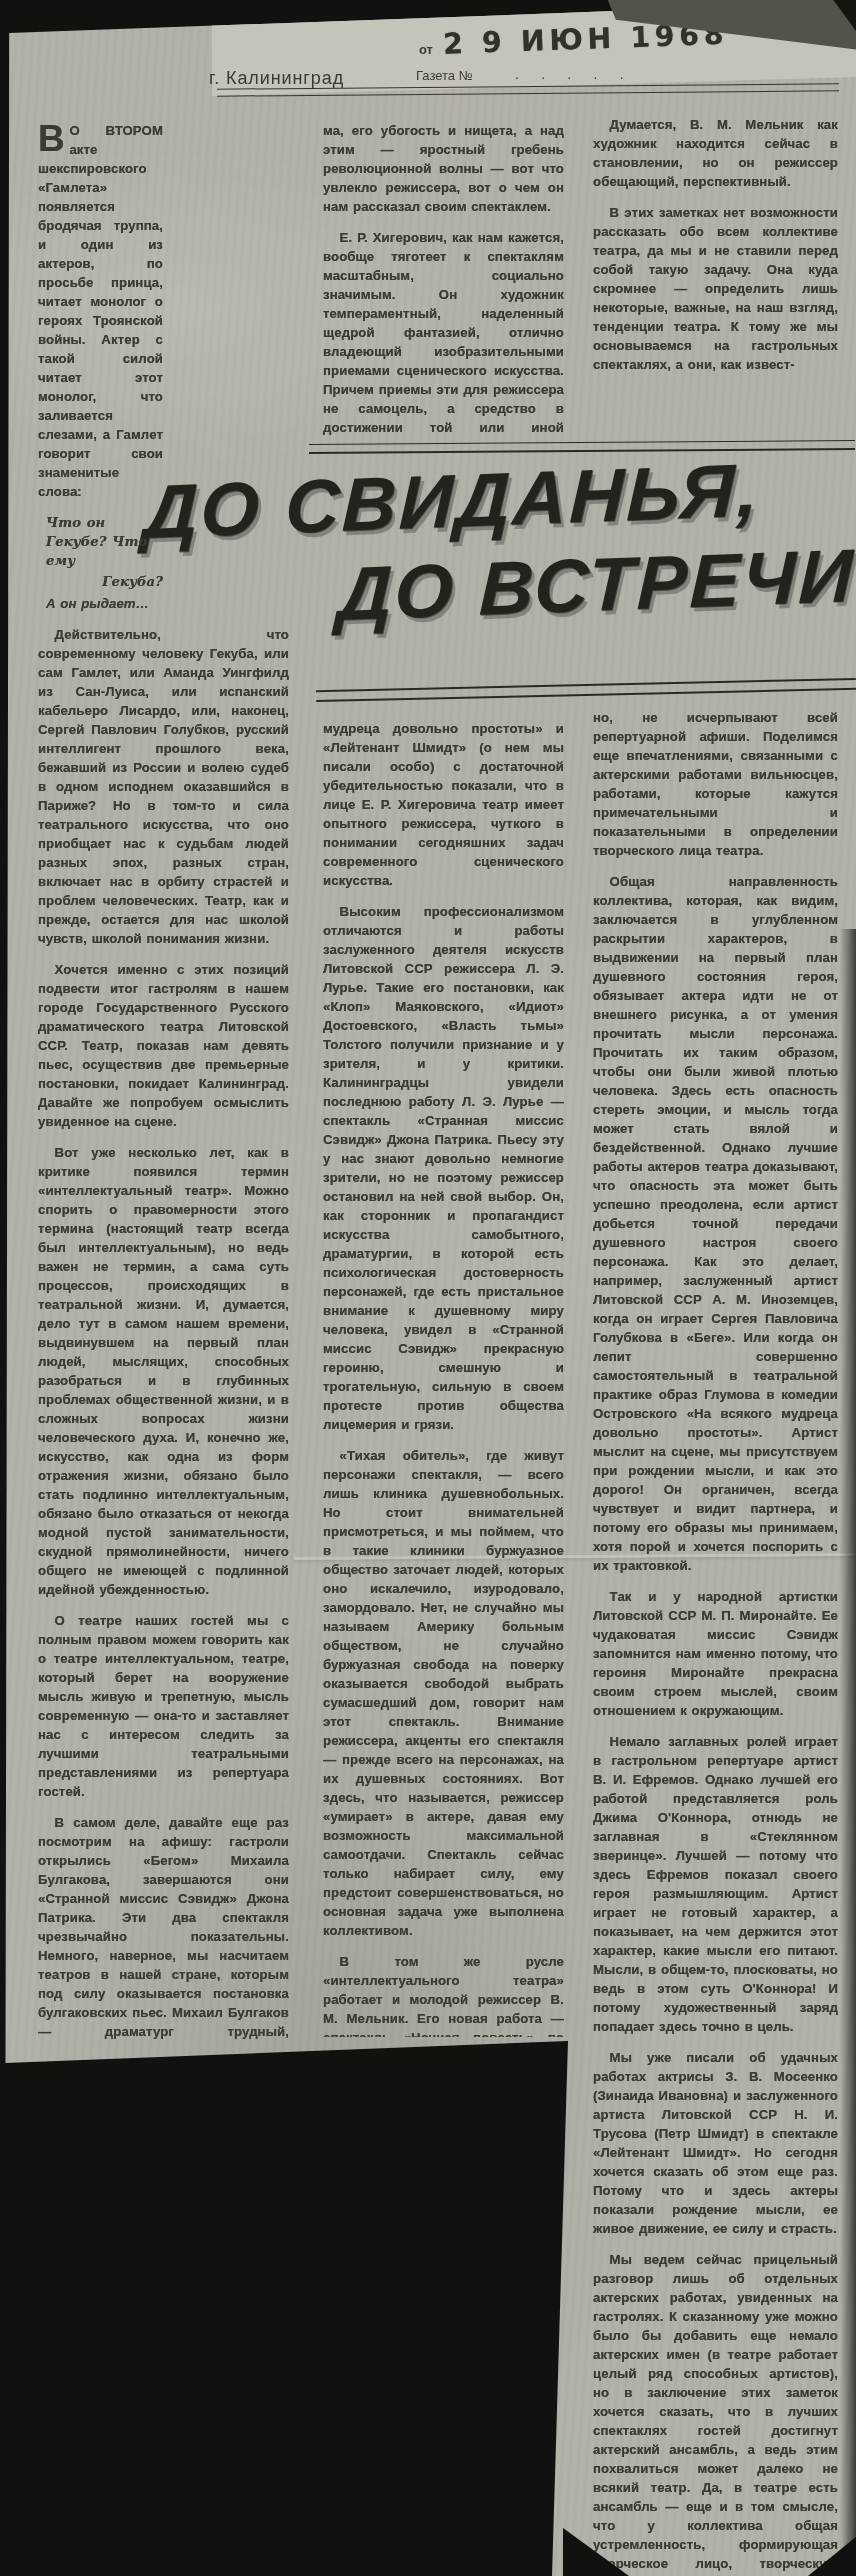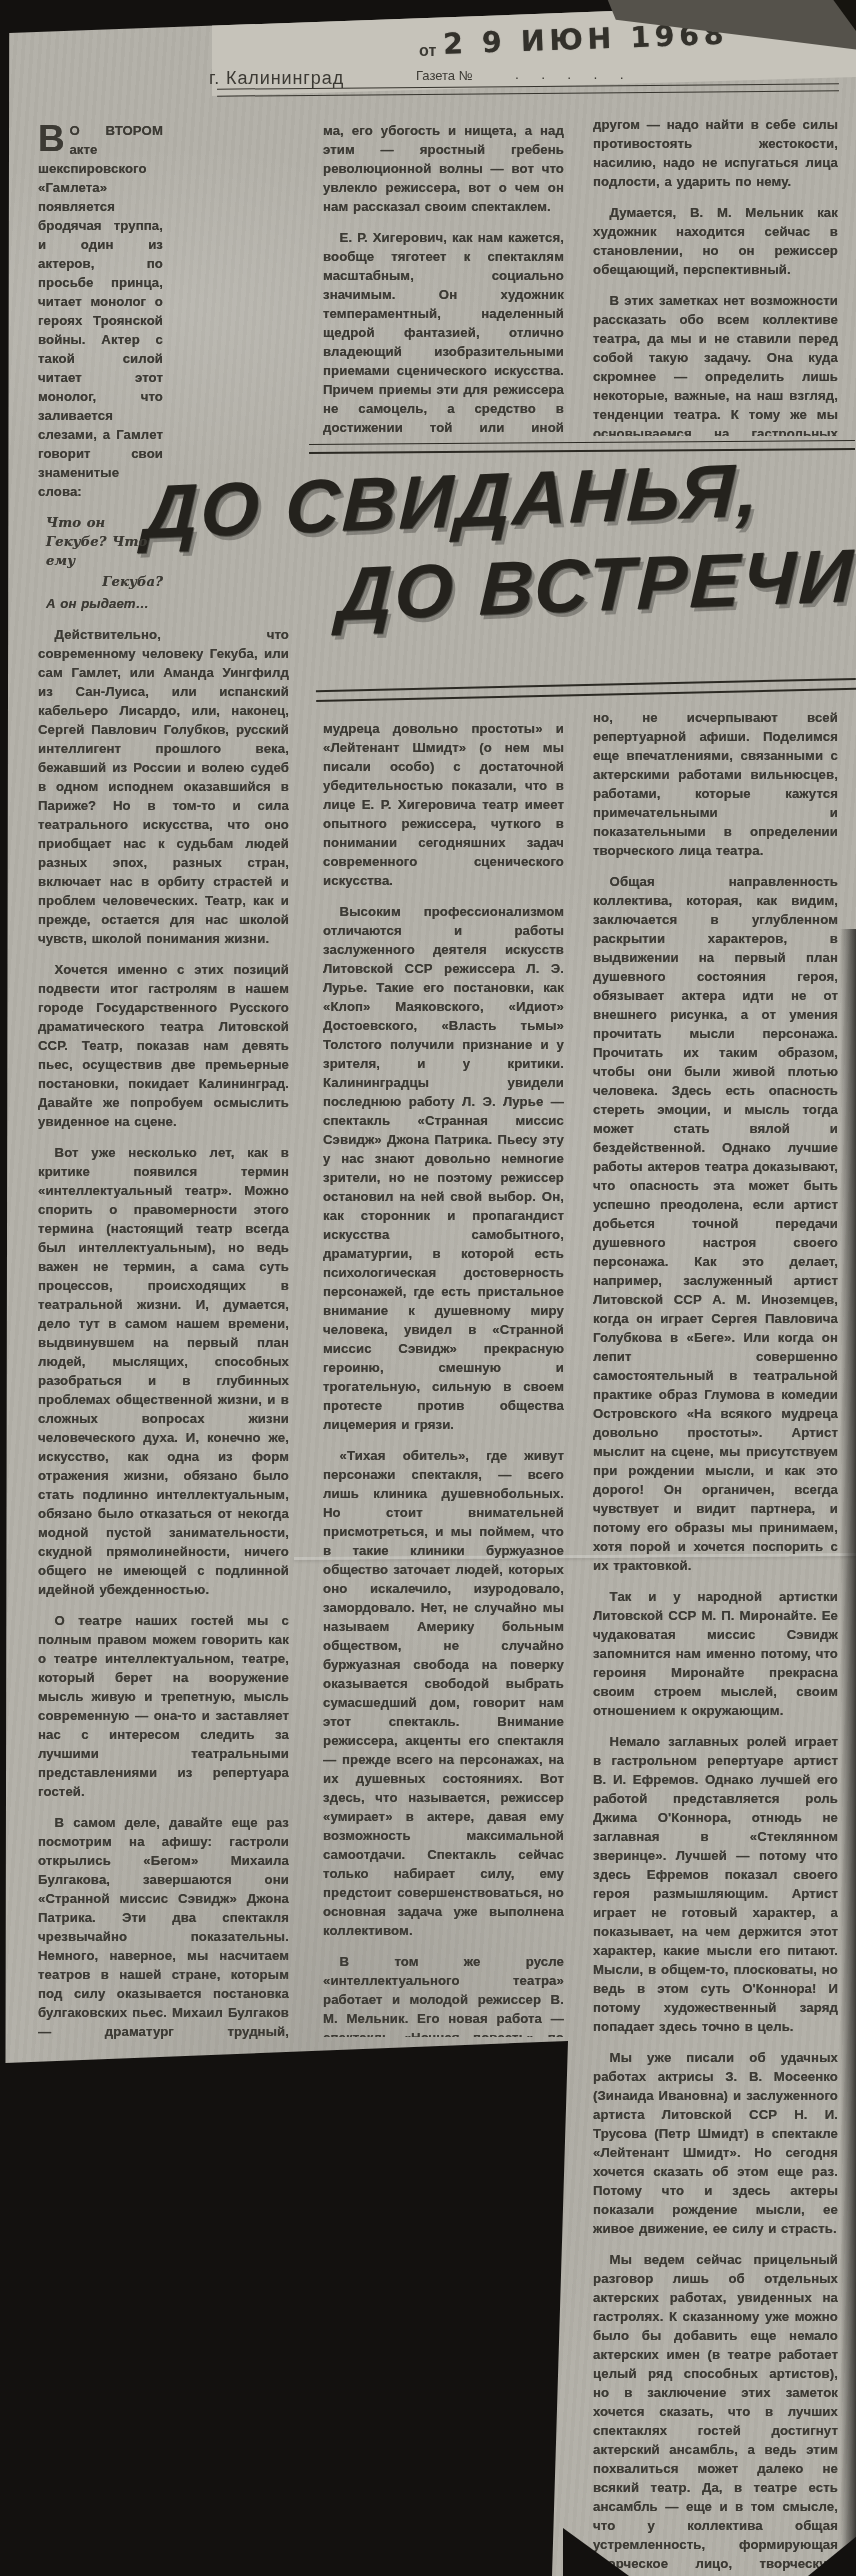--- a/index.html
+++ b/index.html
@@ -24,21 +24,21 @@
      background:linear-gradient(to right,transparent,rgba(12,11,9,.75));}
   .wedge-bl{position:absolute;left:563px;top:2528px;width:66px;height:48px;background:#13110f;
      clip-path:polygon(0 0,0 100%,100% 100%);}
   .wedge-br{position:absolute;left:808px;top:2536px;width:49px;height:40px;background:#13110f;
      clip-path:polygon(100% 0,100% 100%,0 100%);}
   .crease{position:absolute;left:294px;top:1555px;width:562px;height:2.8px;
      background:rgba(255,255,255,.22);box-shadow:0 1.8px 2.8px rgba(0,0,0,.10);transform:rotate(-.4deg);}
   
   .pravda{position:absolute;left:481px;top:-3.7px;width:101px;color:#54514a;font-weight:bold;
      font-size:14px;letter-spacing:2.8px;opacity:.85;}
-  .stamp-ot{position:absolute;left:419px;top:42px;font-size:16px;font-weight:bold;color:#3c3a34;}
+  .stamp-ot{position:absolute;left:419px;top:42px;font-size:13px;font-weight:bold;color:#3c3a34;}
   .stamp-date{position:absolute;left:443px;top:24px;width:212px;font-family:"DejaVu Sans",sans-serif;
      font-weight:bold;font-size:28.5px;letter-spacing:4.6px;color:#33312b;transform:rotate(-2deg);
      text-shadow:0 0 0.9px rgba(40,38,33,.6);white-space:nowrap;}
   .city{position:absolute;left:209px;top:68px;font-size:18px;color:#3c3a34;letter-spacing:0.9px;}
   .issue{position:absolute;left:416px;top:68px;font-size:13px;color:#3c3a34;}
   .issue-dots{position:absolute;left:515px;top:66px;font-size:14px;letter-spacing:9.2px;color:#3c3a34;}
   .hrule{position:absolute;left:217px;top:86px;width:622px;height:5.5px;transform:rotate(-.5deg);
      border-top:1.8px solid #35332d;border-bottom:0.9px solid #35332d;}
   
   .rule-above{position:absolute;left:309px;top:442px;width:546px;height:7.4px;transform:rotate(-.4deg);
@@ -110,21 +110,20 @@
         </div>
     </div>
     <div class="col col2t">
       <div>
           <p class="para noind">ма, его убогость и нищета, а над этим — яростный гребень революционной волны — вот что увлекло режиссера, вот о чем он нам рассказал своим спектаклем.</p>
           <p class="para">Е. Р. Хигерович, как нам кажется, вообще тяготеет к спектаклям масштабным, социально значимым. Он художник темпераментный, наделенный щедрой фантазией, отлично владеющий изобразительными приемами сценического искусства. Причем приемы эти для режиссера не самоцель, а средство в достижении той или иной художественной задачи. Спектакли «На всякого</p>
         </div>
     </div>
     <div class="col col3t">
       <div>
-          <p class="para noind">другом — надо найти в себе силы противостоять жестокости, насилию, надо не испугаться лица подлости, а ударить по нему.</p>
           <p class="para">Думается, В. М. Мельник как художник находится сейчас в становлении, но он режиссер обещающий, перспективный.</p>
           <p class="para">В этих заметках нет возможности рассказать обо всем коллективе театра, да мы и не ставили перед собой такую задачу. Она куда скромнее — определить лишь некоторые, важные, на наш взгляд, тенденции театра. К тому же мы основываемся на гастрольных спектаклях, а они, как извест-</p>
         </div>
     </div>
     <div class="col col2b">
       <div>
           <p class="para noind">мудреца довольно простоты» и «Лейтенант Шмидт» (о нем мы писали особо) с достаточной убедительностью показали, что в лице Е. Р. Хигеровича театр имеет опытного режиссера, чуткого в понимании сегодняшних задач современного сценического искусства.</p>
           <p class="para">Высоким профессионализмом отличаются и работы заслуженного деятеля искусств Литовской ССР режиссера Л. Э. Лурье. Такие его постановки, как «Клоп» Маяковского, «Идиот» Достоевского, «Власть тьмы» Толстого получили признание и у зрителя, и у критики. Калининградцы увидели последнюю работу Л. Э. Лурье — спектакль «Странная миссис Сэвидж» Джона Патрика. Пьесу эту у нас знают довольно немногие зрители, но не поэтому режиссер остановил на ней свой выбор. Он, как сторонник и пропагандист искусства самобытного, драматургии, в которой есть психологическая достоверность персонажей, где есть пристальное внимание к душевному миру человека, увидел в «Странной миссис Сэвидж» прекрасную героиню, смешную и трогательную, сильную в своем протесте против общества лицемерия и грязи.</p>
           <p class="para">«Тихая обитель», где живут персонажи спектакля, — всего лишь клиника душевнобольных. Но стоит внимательней присмотреться, и мы поймем, что в такие клиники буржуазное общество заточает людей, которых оно искалечило, изуродовало, замордовало. Нет, не случайно мы называем Америку больным обществом, не случайно буржуазная свобода на поверку оказывается свободой выбрать сумасшедший дом, говорит нам этот спектакль. Внимание режиссера, акценты его спектакля — прежде всего на персонажах, на их душевных состояниях. Вот здесь, что называется, режиссер «умирает» в актере, давая ему возможность максимальной самоотдачи. Спектакль сейчас только набирает силу, ему предстоит совершенствоваться, но основная задача уже выполнена коллективом.</p>
           <p class="para">В том же русле «интеллектуального театра» работает и молодой режиссер В. М. Мельник. Его новая работа — спектакль «Ночная повесть» по пьесе К. Хоиньски — опять-таки попытка художника осмыслить процессы, происходящие в обществе, разобраться в психологии поведения людей, попавших в необычные обстоятельства. Впрочем, эти «необычные» обстоятельства могут застать нас рано или поздно, говорит спектакль. Дело в</p>

